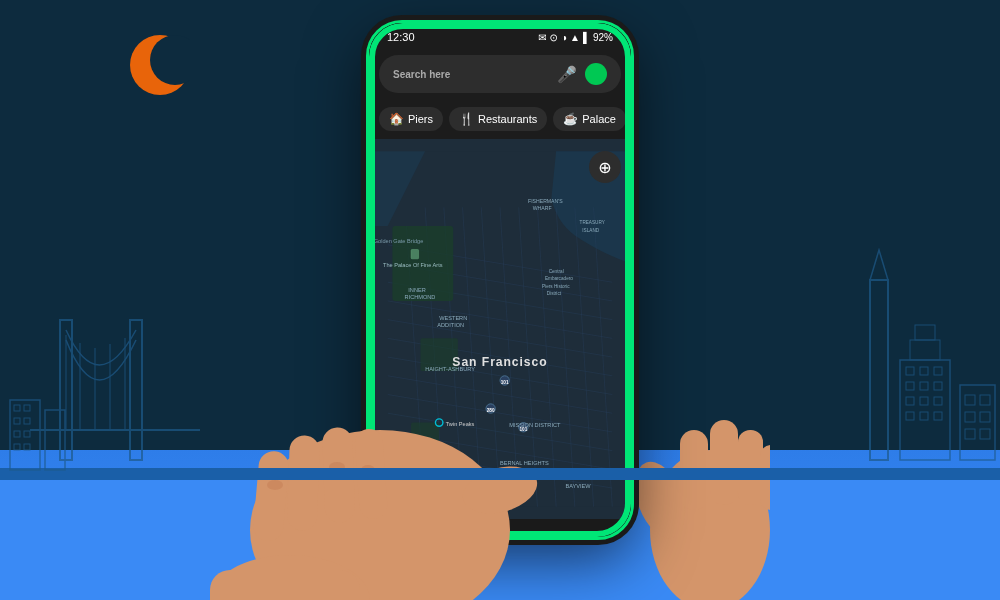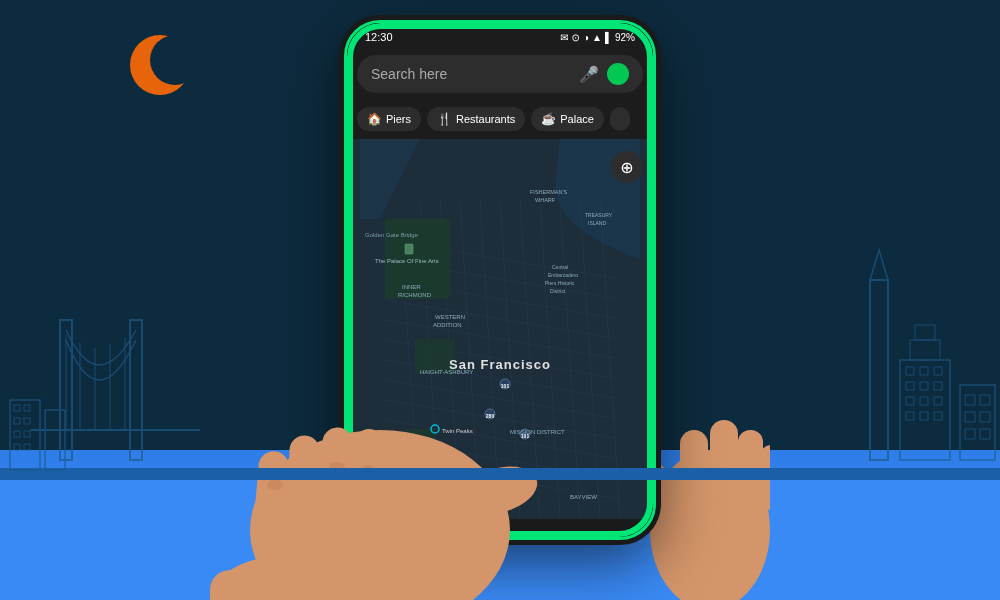--- a/index.html
+++ b/index.html
@@ -48,21 +48,21 @@
       height: 280px;
       z-index: 2;
     }
 
     
     .phone {
       position: absolute;
       left: 50%;
       top: 0;
       transform: translateX(-50%);
-      width: 312px;
+      width: 268px;
       height: 520px;
       background: #1a1a1a;
       border-radius: 36px;
       border: 3px solid #00e676;
       box-shadow: 0 0 0 5px #1a1a1a, 0 20px 60px rgba(0,0,0,0.6);
       overflow: hidden;
       z-index: 5;
     }
 
     
@@ -106,21 +106,22 @@
       border-radius: 24px;
       display: flex;
       align-items: center;
       padding: 8px 14px;
       gap: 8px;
     }
 
     .search-text {
       flex: 1;
       color: #aaa;
-      font-size: 14px;
+      font-size: 10px;
+      font-weight: bold;
     }
 
     .mic-icon {
       color: #aaa;
       font-size: 16px;
     }
 
     .green-dot {
       width: 22px;
       height: 22px;

